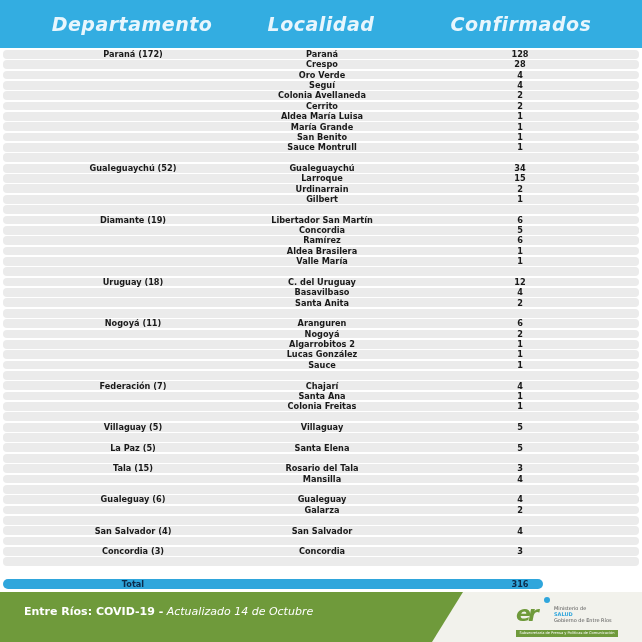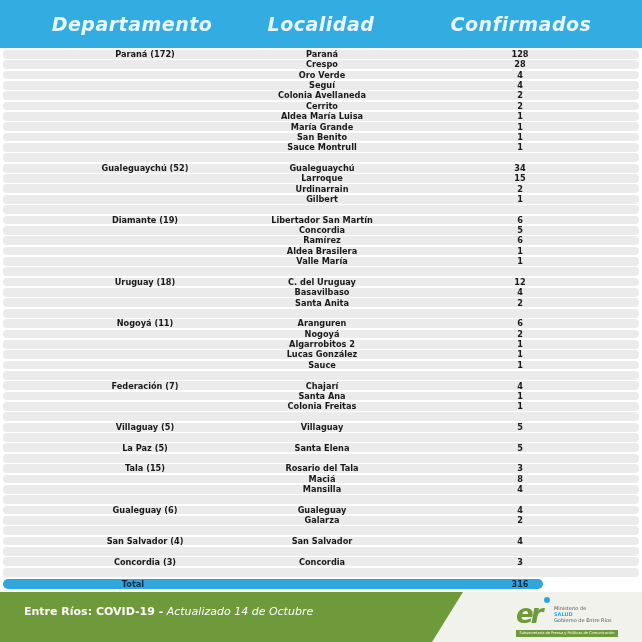--- a/index.html
+++ b/index.html
@@ -27,21 +27,21 @@
   }
   .row::before {
     content:""; position:absolute; left:3px; right:3px; top:0.8px; bottom:0.8px;
     background:#ebebeb; border-radius:4px;
   }
   .cell {
     position:absolute; top:0; line-height:10.4px;
     font-size:8.2px; font-weight:bold; color:#1a1a1a;
     transform:translateX(-50%); white-space:nowrap;
   }
-  .c1 { left:145px; }
+  .c1 { left:133px; }
   .c2 { left:322px; }
   .c3 { left:520px; }
   .total {
     position:absolute; left:3px; top:579px; width:540px; height:10px;
     background:#2fa6dc; border-radius:5px;
   }
   .total .cell { color:#0c2b4a; line-height:10px; }
   .total .c1 { left:130px; }
   .total .c3 { left:517px; }
   .footer {
@@ -58,21 +58,21 @@
     font-size:11px; color:#ffffff; white-space:nowrap;
   }
   .footer .title b { font-weight:bold; }
   .footer .title i { font-style:italic; font-weight:normal; }
   .logo {
     position:absolute; left:516px; top:4px; width:120px; height:44px;
   }
   .logo .mark {
     position:absolute; left:0; top:6px; width:34px; height:24px;
     font-family:"DejaVu Sans", sans-serif; font-weight:bold; font-style:italic;
-    font-size:26px; line-height:24px; color:#6f9a3b; letter-spacing:-3px;
+    font-size:22px; line-height:24px; color:#6f9a3b; letter-spacing:-3px;
   }
   .logo .dot {
     position:absolute; left:28px; top:1px; width:6px; height:6px;
     border-radius:3px; background:#2fa6dc;
   }
   .logo .ln {
     position:absolute; left:38px; font-size:5px; color:#555; white-space:nowrap; line-height:6px;
   }
   .logo .ln.salud { color:#2fa6dc; font-weight:bold; }
   .logo .strip {
@@ -288,25 +288,20 @@
     </div>
     <div class="row">
       <span class="cell c1"></span>
       <span class="cell c2"></span>
       <span class="cell c3"></span>
     </div>
     <div class="row">
       <span class="cell c1">Tala (15)</span>
       <span class="cell c2">Rosario del Tala</span>
       <span class="cell c3">3</span>
-    </div>
-    <div class="row">
-      <span class="cell c1"></span>
-      <span class="cell c2">Maciá</span>
-      <span class="cell c3">8</span>
     </div>
     <div class="row">
       <span class="cell c1"></span>
       <span class="cell c2">Mansilla</span>
       <span class="cell c3">4</span>
     </div>
     <div class="row">
       <span class="cell c1"></span>
       <span class="cell c2"></span>
       <span class="cell c3"></span>

